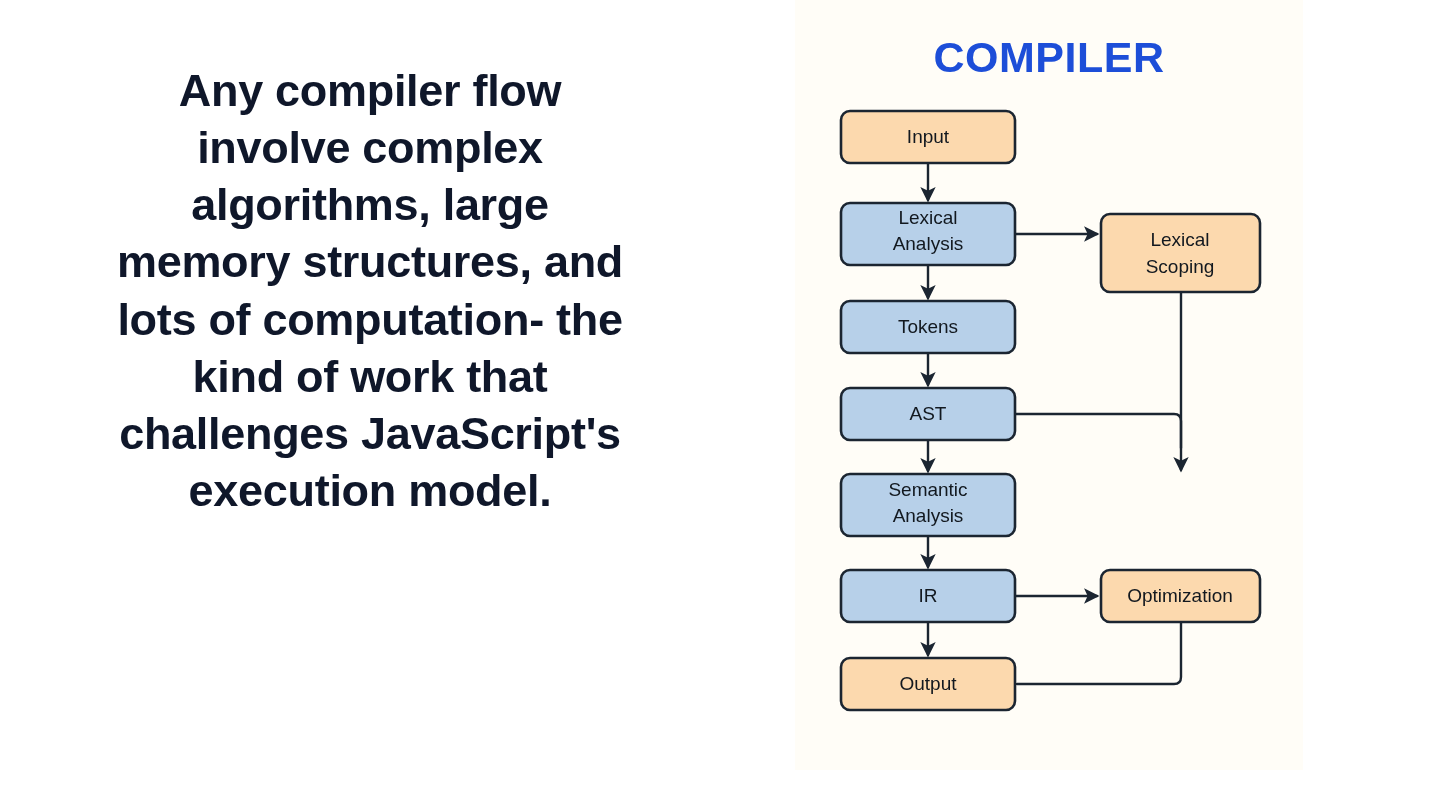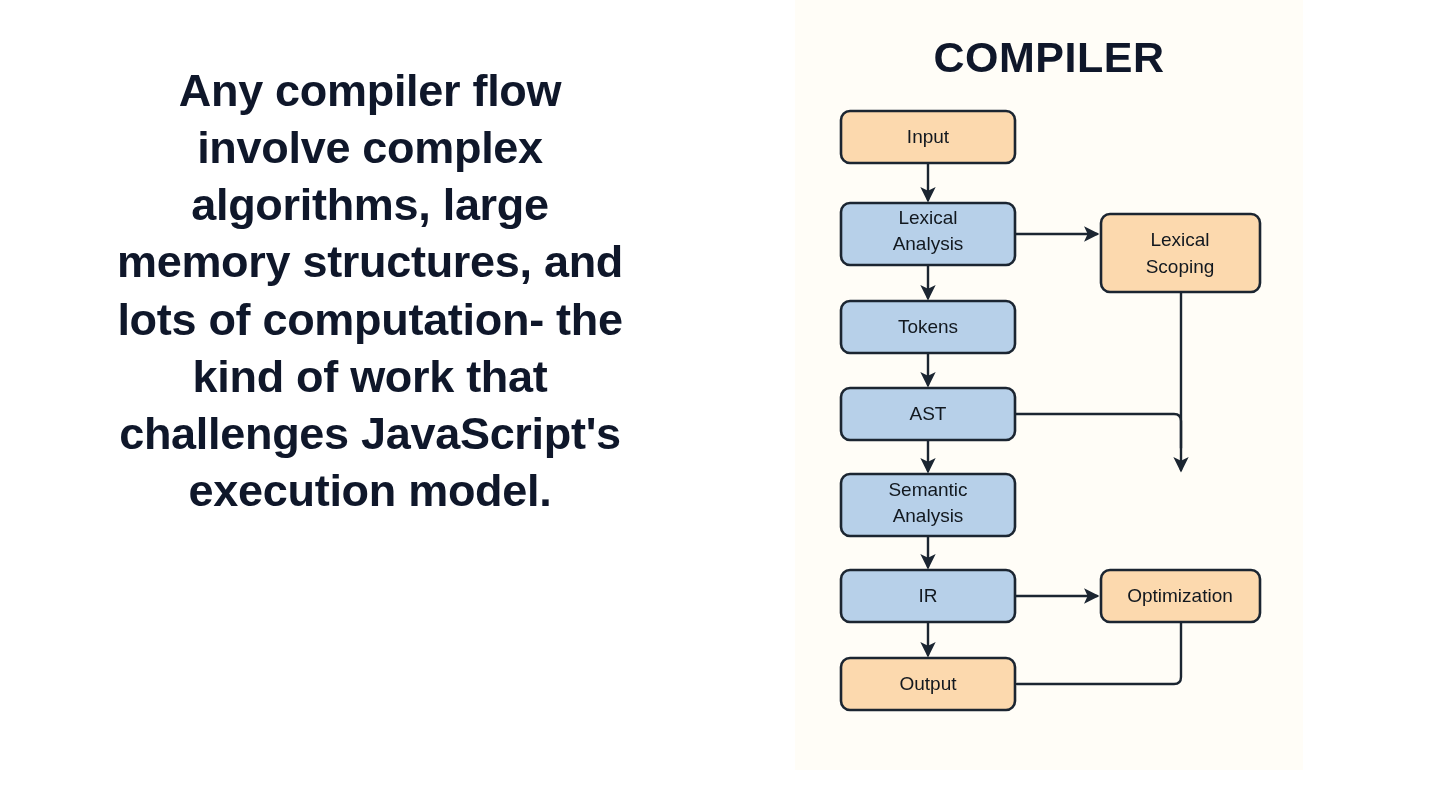--- a/index.html
+++ b/index.html
@@ -44,21 +44,21 @@
   #diagram-title {
     position: absolute;
     left: 0;
     top: 33px;
     width: 508px;
     text-align: center;
     font-family: "Liberation Sans", sans-serif;
     font-weight: bold;
     font-size: 43px;
     letter-spacing: 0.5px;
-    color: #0f172a;
+    color: #1d4ed8;
   }
 
   
   #flow-svg {
     position: absolute;
     left: 795px;
     top: 0px;
     width: 508px;
     height: 770px;
   }

